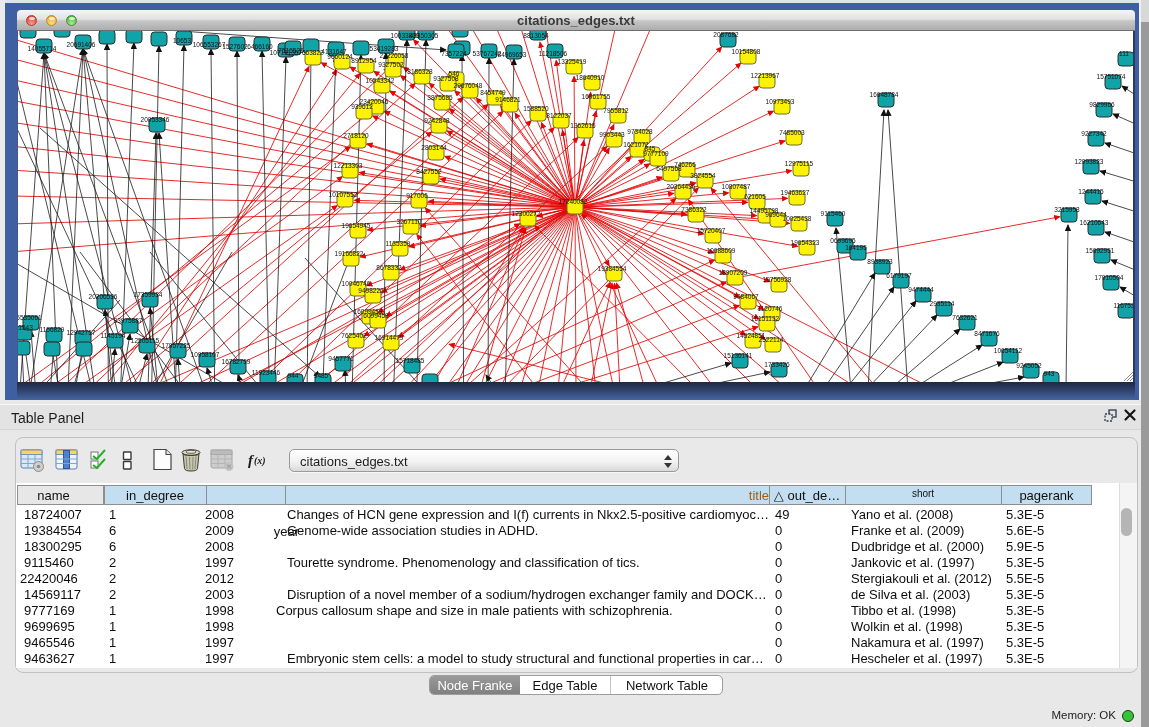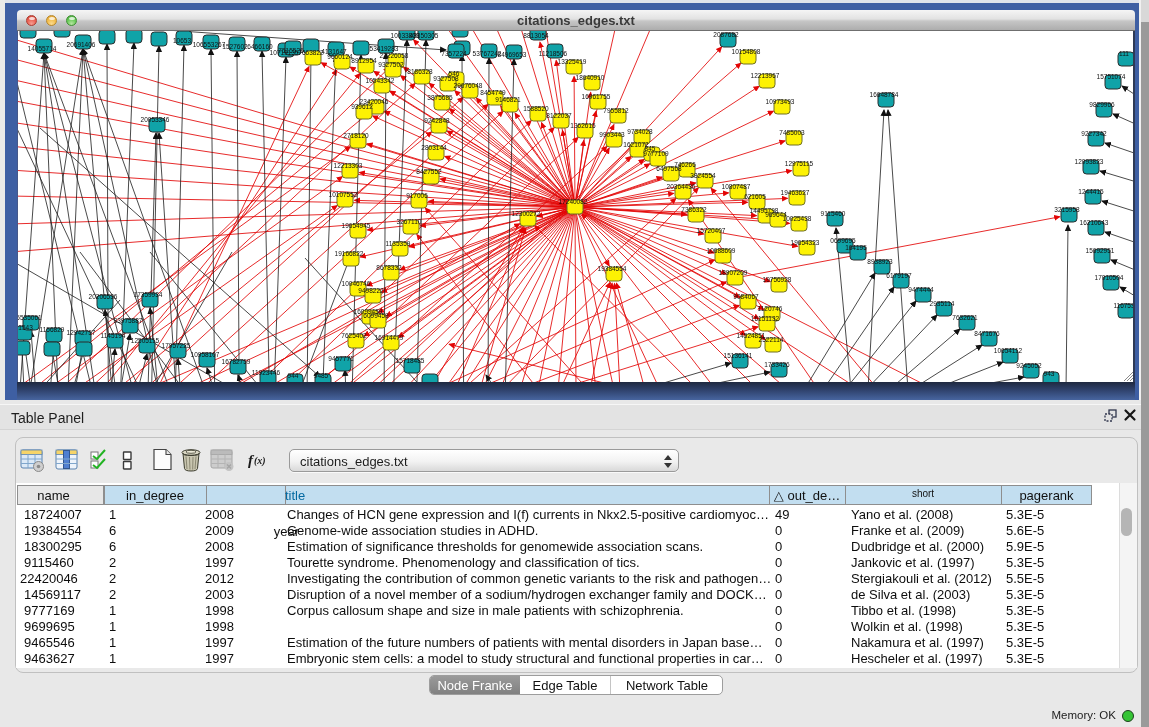--- a/index.html
+++ b/index.html
@@ -670,21 +670,21 @@
 <div class="abs" style="left:16px;top:483px;width:1121px;height:185px;background:#ffffff;"></div>
 
 <div class="abs" style="left:17px;top:485px;width:1075px;height:20px;background:#c2def0;border:1px solid #8e8e8e;"></div>
 <div class="abs" style="left:17px;top:485px;width:87px;height:20px;background:#e7e7e7;border:1px solid #8e8e8e;"></div>
 <div class="abs hdr" style="left:17px;top:488px;width:73px;text-align:center;font-size:13px;color:#111;">name</div>
 <div class="abs" style="left:104px;top:485px;width:1px;height:20px;background:#8e8e8e;"></div>
 <div class="abs hdr" style="left:104px;top:488px;width:102px;text-align:center;font-size:13px;color:#111;">in_degree</div>
 <div class="abs" style="left:206px;top:485px;width:1px;height:20px;background:#8e8e8e;"></div>
 <div class="abs hdr" style="left:220px;top:488px;width:79px;text-align:right;font-size:13px;color:#111;margin-top:36px;">year</div>
 <div class="abs" style="left:285px;top:485px;width:1px;height:20px;background:#8e8e8e;"></div>
-<div class="abs hdr" style="left:285px;top:488px;width:484px;text-align:left;font-size:13px;color:#0369a1;">title</div>
+<div class="abs hdr" style="left:285px;top:488px;width:484px;text-align:right;font-size:13px;color:#a16207;">title</div>
 <div class="abs" style="left:769px;top:485px;width:1px;height:20px;background:#8e8e8e;"></div>
 <div class="abs hdr" style="left:769px;top:488px;width:76px;text-align:center;font-size:13px;color:#111;">△ out_de…</div>
 <div class="abs" style="left:845px;top:485px;width:1px;height:20px;background:#8e8e8e;"></div>
 <div class="abs hdr" style="left:845px;top:488px;width:156px;text-align:center;font-size:10px;color:#111;">short</div>
 <div class="abs" style="left:1001px;top:485px;width:1px;height:20px;background:#8e8e8e;"></div>
 <div class="abs hdr" style="left:1001px;top:488px;width:91px;text-align:center;font-size:13px;color:#111;">pagerank</div>
 
 <style>
 .trow { position:absolute; left:0; width:1137px; height:16px; font-size:13px; color:#0d0d0d; }
 .trow span { position:absolute; top:1px; white-space:nowrap; }
@@ -704,74 +704,71 @@
     <span style="left:205px">2009</span>
     <span style="left:287px">Genome-wide association studies in ADHD.</span>
     <span style="left:775px">0</span>
     <span style="left:851px">Franke et al. (2009)</span>
     <span style="left:1006px">5.6E-5</span>
   </div>
 <div class="trow" style="top:538px">
     <span style="left:24px">18300295</span>
     <span style="left:109px">6</span>
     <span style="left:205px">2008</span>
-    <span style="left:287px">Estimation of significance thresholds for genomewide association scans.</span>
     <span style="left:775px">0</span>
     <span style="left:851px">Dudbridge et al. (2000)</span>
     <span style="left:1006px">5.9E-5</span>
   </div>
 <div class="trow" style="top:554px">
     <span style="left:24px">9115460</span>
     <span style="left:109px">2</span>
     <span style="left:205px">1997</span>
     <span style="left:287px">Tourette syndrome. Phenomenology and classification of tics.</span>
     <span style="left:775px">0</span>
     <span style="left:851px">Jankovic et al. (1997)</span>
     <span style="left:1006px">5.3E-5</span>
   </div>
 <div class="trow" style="top:570px">
     <span style="left:20px">22420046</span>
     <span style="left:109px">2</span>
     <span style="left:205px">2012</span>
-    <span style="left:287px">Investigating the contribution of common genetic variants to the risk and pathogen…</span>
     <span style="left:775px">0</span>
     <span style="left:851px">Stergiakouli et al. (2012)</span>
     <span style="left:1006px">5.5E-5</span>
   </div>
 <div class="trow" style="top:586px">
     <span style="left:24px">14569117</span>
     <span style="left:109px">2</span>
     <span style="left:205px">2003</span>
     <span style="left:287px">Disruption of a novel member of a sodium/hydrogen exchanger family and DOCK…</span>
     <span style="left:775px">0</span>
     <span style="left:851px">de Silva et al. (2003)</span>
     <span style="left:1006px">5.3E-5</span>
   </div>
 <div class="trow" style="top:602px">
     <span style="left:24px">9777169</span>
     <span style="left:109px">1</span>
     <span style="left:205px">1998</span>
-    <span style="left:287px">Corpus callosum shape and size in male patients with schizophrenia.</span>
+    <span style="left:276px">Corpus callosum shape and size in male patients with schizophrenia.</span>
     <span style="left:775px">0</span>
     <span style="left:851px">Tibbo et al. (1998)</span>
     <span style="left:1006px">5.3E-5</span>
   </div>
 <div class="trow" style="top:618px">
     <span style="left:24px">9699695</span>
     <span style="left:109px">1</span>
     <span style="left:205px">1998</span>
     <span style="left:775px">0</span>
     <span style="left:851px">Wolkin et al. (1998)</span>
     <span style="left:1006px">5.3E-5</span>
   </div>
 <div class="trow" style="top:634px">
     <span style="left:24px">9465546</span>
     <span style="left:109px">1</span>
     <span style="left:205px">1997</span>
-    <span style="left:287px">Estimation of the future numbers of patients with mental disorders in Japan base…</span>
     <span style="left:775px">0</span>
     <span style="left:851px">Nakamura et al. (1997)</span>
     <span style="left:1006px">5.3E-5</span>
   </div>
 <div class="trow" style="top:650px">
     <span style="left:24px">9463627</span>
     <span style="left:109px">1</span>
     <span style="left:205px">1997</span>
     <span style="left:287px">Embryonic stem cells: a model to study structural and functional properties in car…</span>
     <span style="left:775px">0</span>

